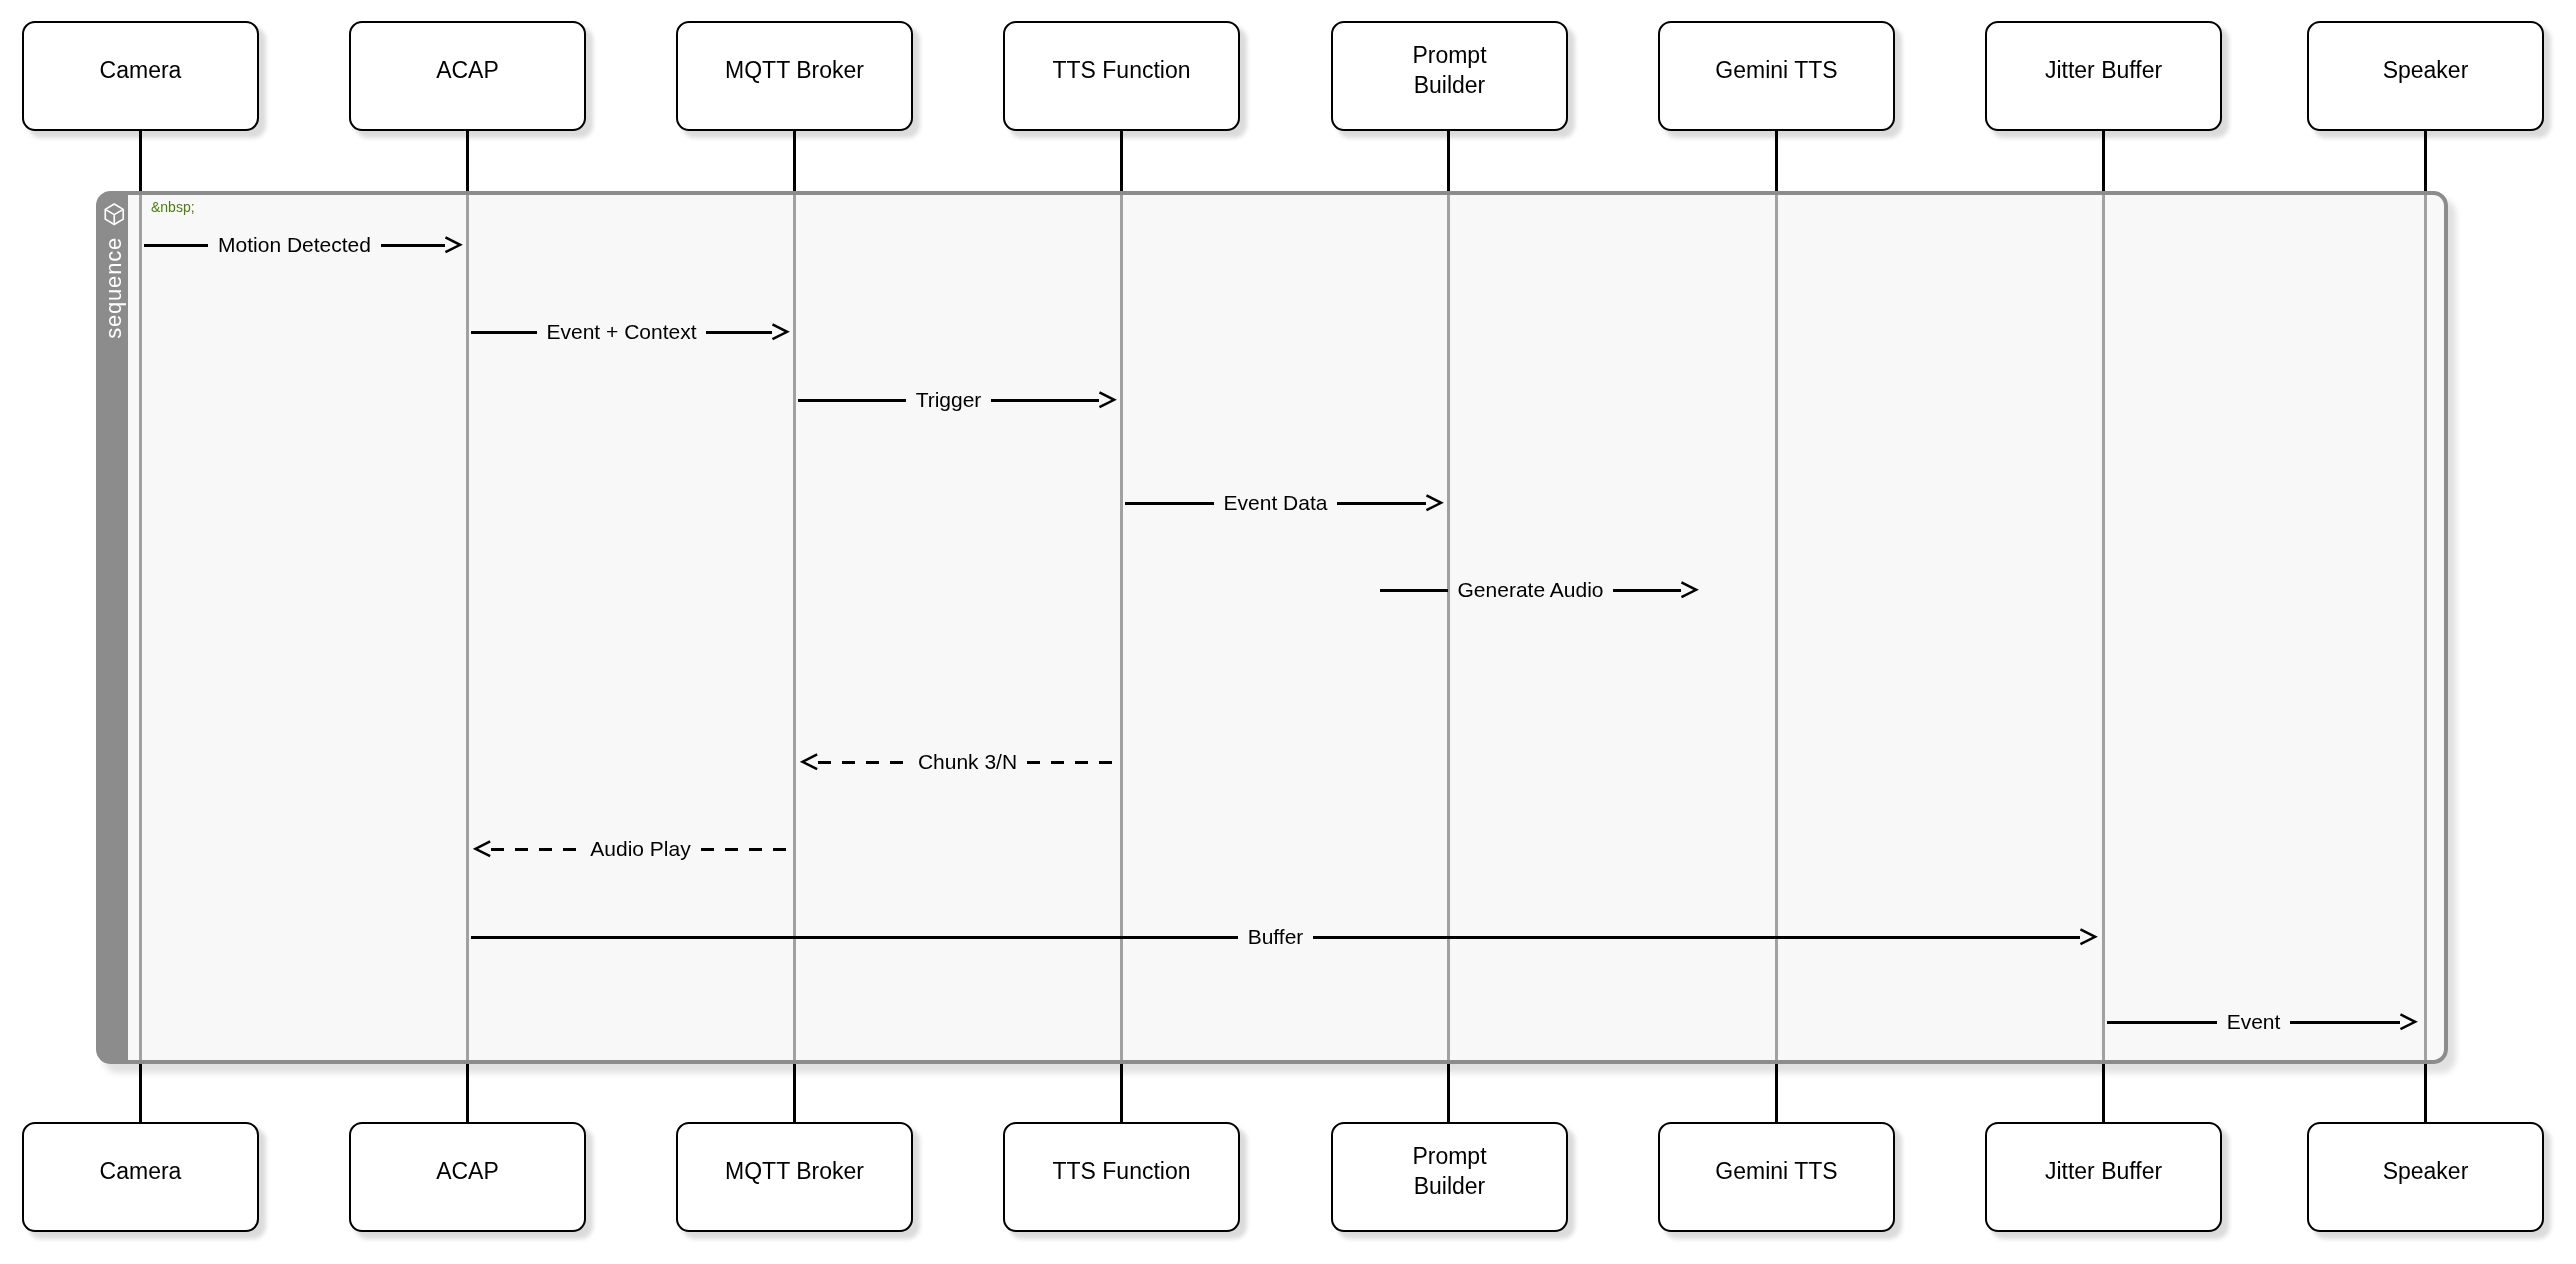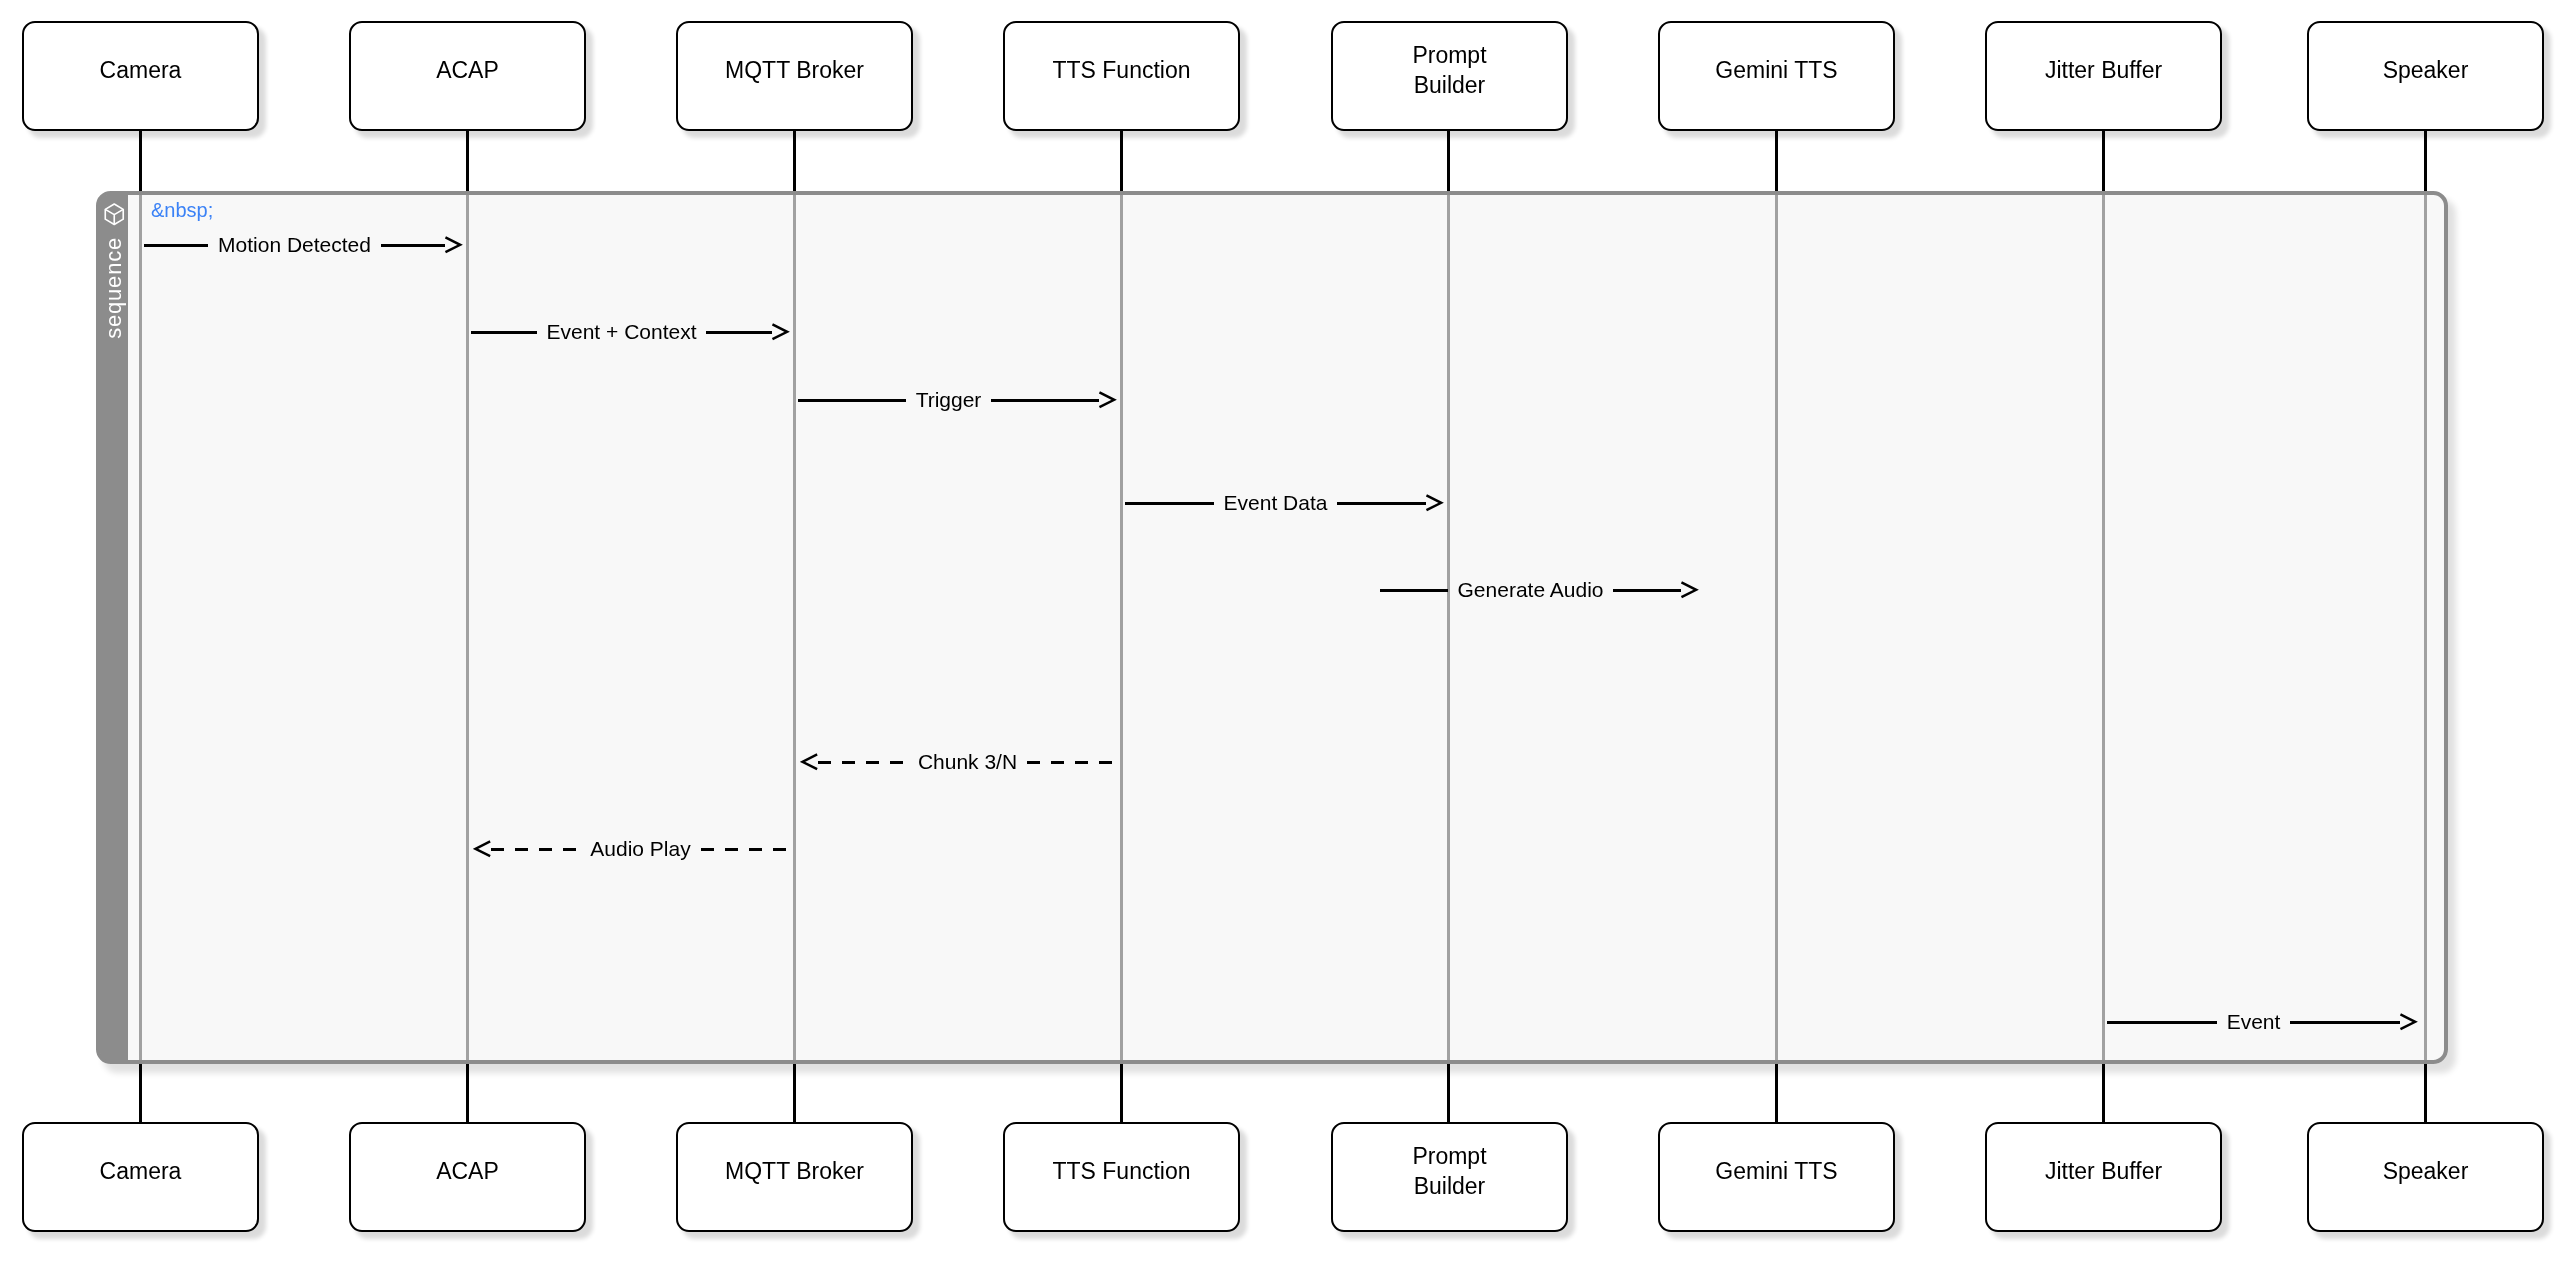--- a/index.html
+++ b/index.html
@@ -11,21 +11,21 @@
 
   
   .frame{position:absolute;left:96px;top:191px;width:2352px;height:873px;box-sizing:border-box;
     border:4.9px solid #8c8c8c;border-radius:14.7px;background:rgba(244,244,244,0.66);
     box-shadow:7.4px 8.2px 6.5px rgba(0,0,0,0.12);z-index:1;}
   .frame-bar{position:absolute;left:0;top:0;bottom:0;width:28px;background:#8c8c8c;
     border-radius:7.4px 0 0 7.4px;display:flex;flex-direction:column;align-items:center;padding-top:7.4px;}
   .cube{display:block;margin-bottom:9.8px;}
   .frame-title{writing-mode:vertical-rl;transform:rotate(180deg);color:#ffffff;font-size:22px;
     letter-spacing:0.8px;line-height:1;}
-  .nbsp{position:absolute;left:51px;top:4.1px;font-size:20px;color:#3b82f6;z-index:2;}
+  .nbsp{position:absolute;left:51px;top:4.1px;font-size:14px;color:#4d7c0f;z-index:2;}
 
   
   .pbox{position:absolute;width:237px;height:110px;box-sizing:border-box;background:#ffffff;
     border:2.5px solid #000;border-radius:13px;display:flex;align-items:center;justify-content:center;
     box-shadow:6.5px 6.5px 4.1px rgba(0,0,0,0.14);z-index:3;}
   .pbox .plabel{font-size:23px;color:#000;text-align:center;line-height:1.3;white-space:pre-line;
     padding-bottom:9.8px;}
 
   
   .message{position:absolute;height:24.5px;display:flex;align-items:center;z-index:2;text-align:center;}
@@ -118,20 +118,28 @@
 
   <div class="message dashed" style="left:473px;top:837px;width:317px">
     <svg class="ah left" width="19.6" height="19.6" viewBox="0 0 24 24">
         <path d="M21 3 L3 12 L21 21" fill="none" stroke="#000" stroke-width="3"></path>
       </svg>
     <div class="seg"></div>
     <div class="mlabel">Audio Play</div>
     <div class="seg"></div>
   </div>
 
+  <div class="message solid" style="left:471px;top:925px;width:1627px">
+    <div class="seg"></div>
+    <div class="mlabel">Buffer</div>
+    <div class="seg"></div>
+    <svg class="ah right" width="19.6" height="19.6" viewBox="0 0 24 24">
+        <path d="M3 3 L21 12 L3 21" fill="none" stroke="#000" stroke-width="3"></path>
+      </svg>
+  </div>
 
   <div class="message solid" style="left:2107px;top:1010px;width:311px">
     <div class="seg"></div>
     <div class="mlabel">Event</div>
     <div class="seg"></div>
     <svg class="ah right" width="19.6" height="19.6" viewBox="0 0 24 24">
         <path d="M3 3 L21 12 L3 21" fill="none" stroke="#000" stroke-width="3"></path>
       </svg>
   </div>
 

